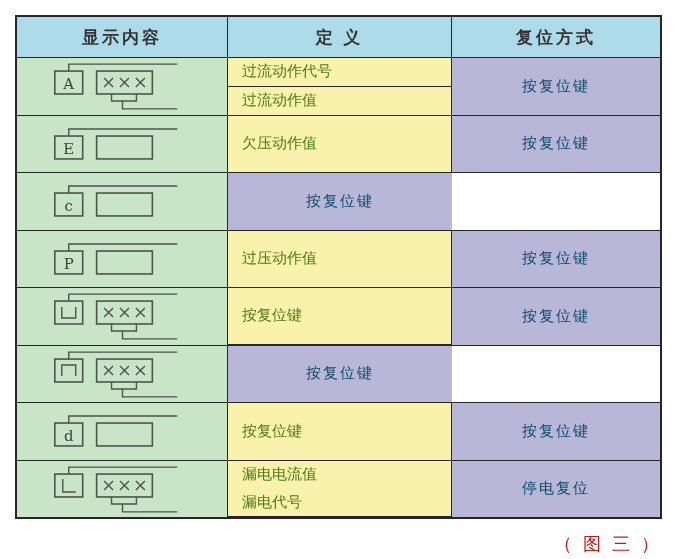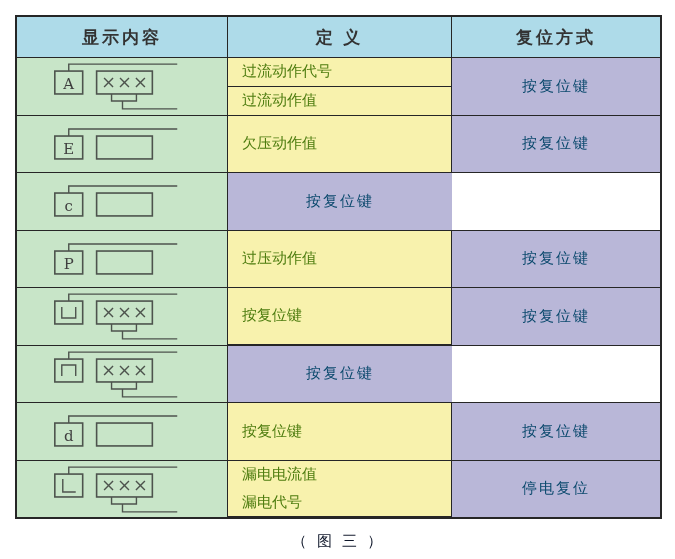--- a/index.html
+++ b/index.html
@@ -55,21 +55,21 @@
   }
   .def-half.split{border-bottom:1.5px solid var(--border,#262626);}
 
   .reset-cell{
     display:flex;align-items:center;justify-content:center;
     font-size:15px;letter-spacing:2px;color:#0c4a6e;
   }
 
   .caption{
     position:absolute;left:15px;top:532px;width:647px;
-    text-align:center;font-size:15px;letter-spacing:3px;color:#0f172a;
+    text-align:right;font-size:18px;letter-spacing:3px;color:#b91c1c;
   }
 </style>
 </head>
 <body>
 
 <div class="page">
   <div class="table">
     <div class="trow thead">
       <div class="cell c1">显示内容</div>
       <div class="cell c2">定 义</div>

